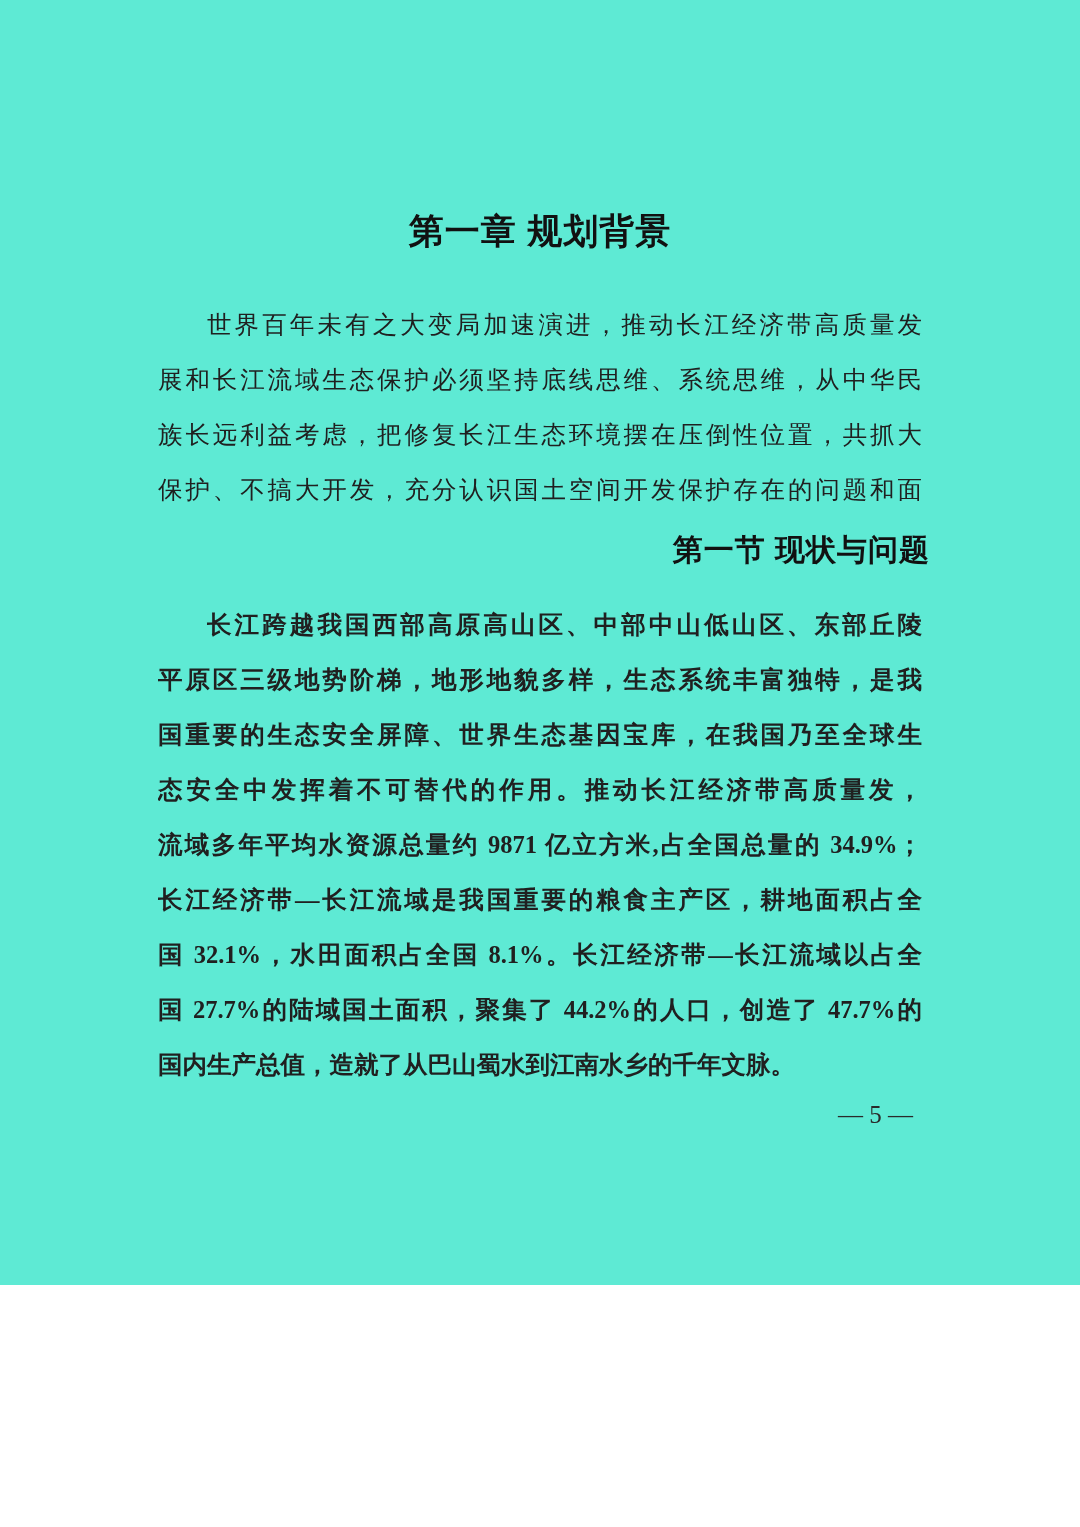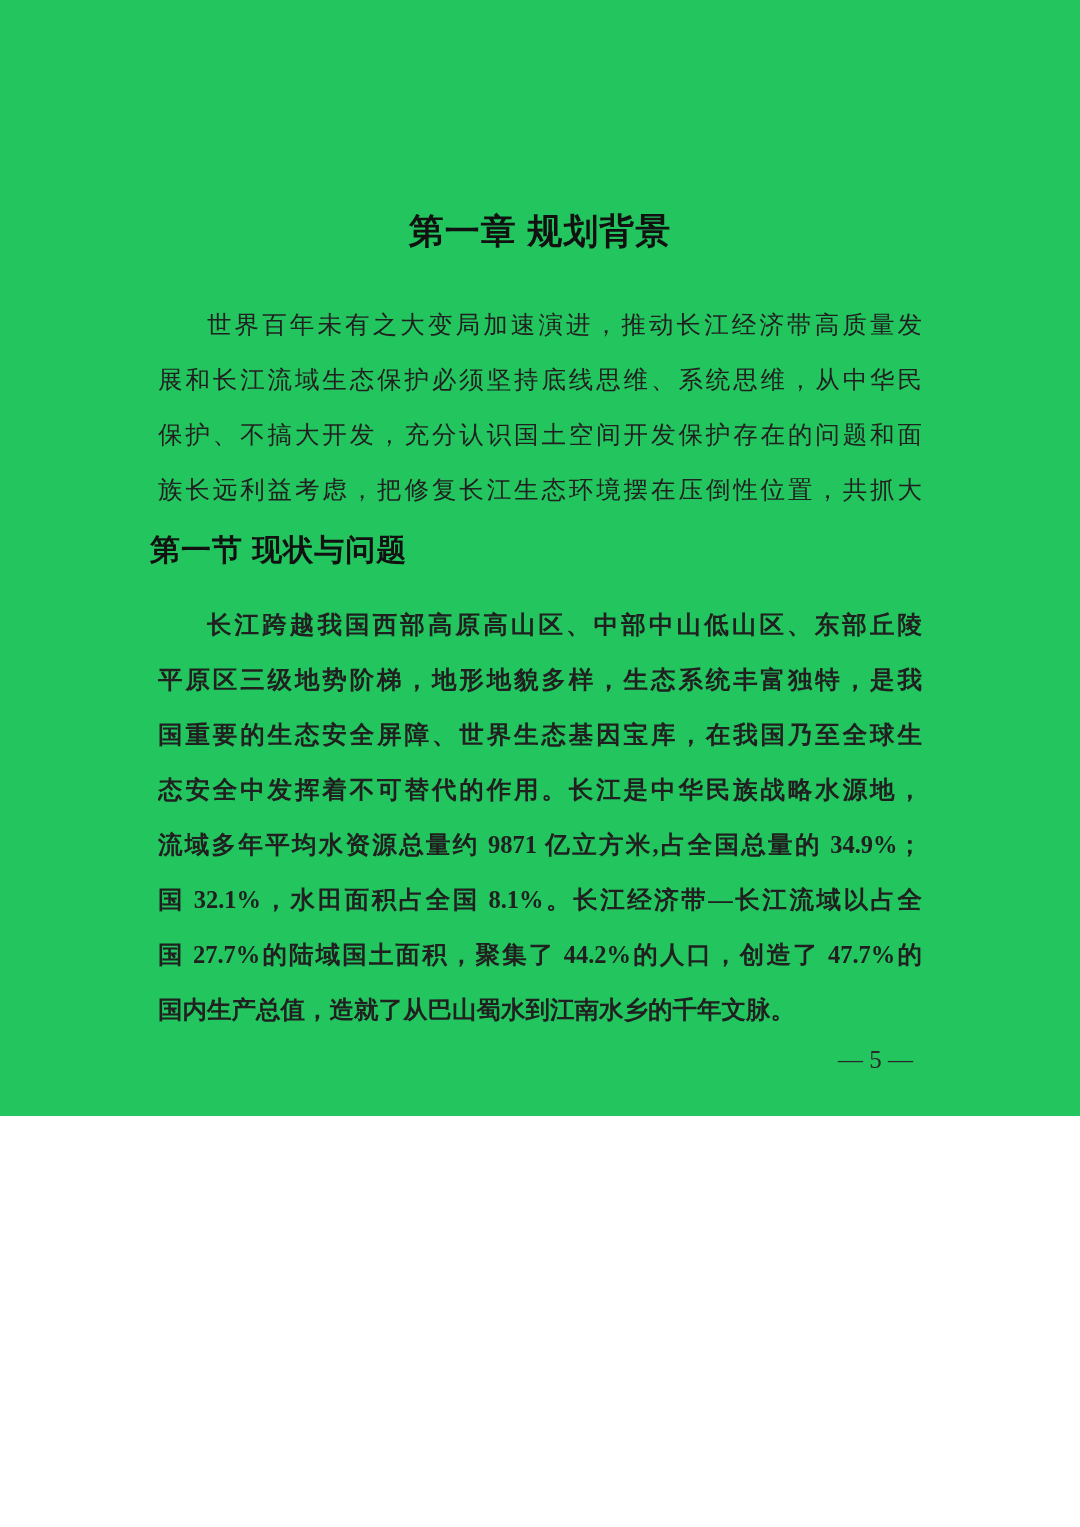--- a/index.html
+++ b/index.html
@@ -3,22 +3,22 @@
 <meta charset="utf-8">
 <style>
   html, body {
     margin: 0;
     padding: 0;
     background: #ffffff;
   }
   .page {
     position: relative;
     width: 1080px;
-    height: 1116px;
-    background: #22c55e;
+    height: 1285px;
+    background: #5eead4;
     overflow: hidden;
     color: #1f1f1f;
   }
   .content {
     box-sizing: border-box;
     padding: 207px 150px 0 150px;
     width: 1080px;
   }
   h1.chapter-title {
     margin: 0;
@@ -29,21 +29,21 @@
     text-align: center;
     color: #111111;
     letter-spacing: 1px;
   }
   h2.section-title {
     margin: 13px 0 8px 0;
     font-family: "Liberation Sans", "DejaVu Sans", sans-serif;
     font-weight: bold;
     font-size: 30px;
     line-height: 40px;
-    text-align: left;
+    text-align: right;
     color: #111111;
     letter-spacing: 1px;
   }
   .para {
     margin: 8px;
     font-family: "Liberation Serif", "DejaVu Serif", serif;
     font-size: 24.5px;
     line-height: 55px;
     color: #202020;
   }
@@ -71,32 +71,33 @@
 <body>
 
 <div class="page">
   <div class="content">
 
     <h1 class="chapter-title">第一章 规划背景</h1>
 
     <div class="para intro">
         <div class="line indent">世界百年未有之大变局加速演进，推动长江经济带高质量发</div>
         <div class="line">展和长江流域生态保护必须坚持底线思维、系统思维，从中华民</div>
+        <div class="line">族长远利益考虑，把修复长江生态环境摆在压倒性位置，共抓大</div>
         <div class="line">保护、不搞大开发，充分认识国土空间开发保护存在的问题和面</div>
-        <div class="line">族长远利益考虑，把修复长江生态环境摆在压倒性位置，共抓大</div>
       </div>
 
     <h2 class="section-title">第一节 现状与问题</h2>
 
     <div class="para status-1">
         <div class="line indent">长江跨越我国西部高原高山区、中部中山低山区、东部丘陵</div>
         <div class="line">平原区三级地势阶梯，地形地貌多样，生态系统丰富独特，是我</div>
         <div class="line">国重要的生态安全屏障、世界生态基因宝库，在我国乃至全球生</div>
-        <div class="line">态安全中发挥着不可替代的作用。长江是中华民族战略水源地，</div>
+        <div class="line">态安全中发挥着不可替代的作用。推动长江经济带高质量发，</div>
         <div class="line">流域多年平均水资源总量约 9871 亿立方米,占全国总量的 34.9%；</div>
+        <div class="line">长江经济带—长江流域是我国重要的粮食主产区，耕地面积占全</div>
         <div class="line">国 32.1%，水田面积占全国 8.1%。长江经济带—长江流域以占全</div>
         <div class="line">国 27.7%的陆域国土面积，聚集了 44.2%的人口，创造了 47.7%的</div>
         <div class="line last-short">国内生产总值，造就了从巴山蜀水到江南水乡的千年文脉。</div>
       </div>
 
 
     <div class="page-footer">— 5 —</div>
 
   </div>
 </div>

